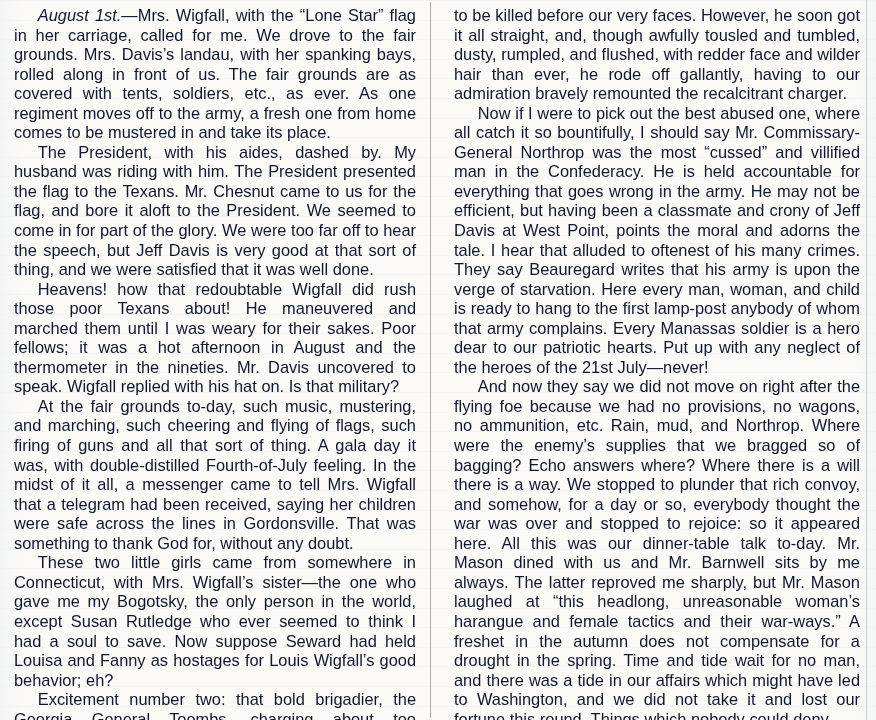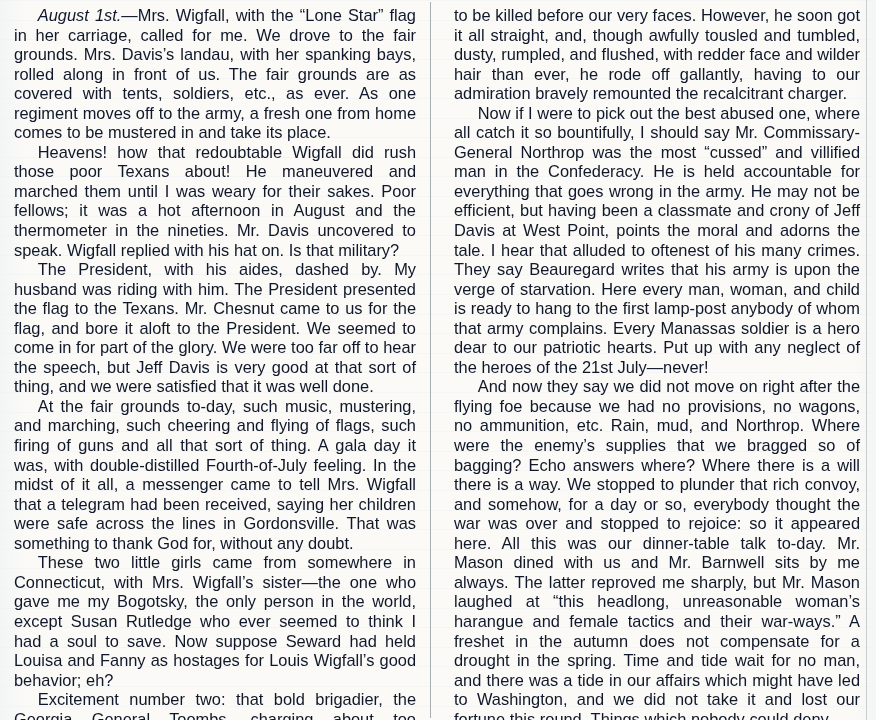--- a/index.html
+++ b/index.html
@@ -118,22 +118,22 @@
 
   <div class="gutter-rule"></div>
   <div class="edge-rule"></div>
 
   <div class="columns">
 
     <div class="column column-left">
 
       <p class="para"><span class="date-head">August 1st.</span><span class="emdash">—</span><span>Mrs. Wigfall, with the “Lone Star” flag in her carriage, called for me. We drove to the fair grounds. Mrs. Davis’s landau, with her spanking bays, rolled along in front of us. The fair grounds are as covered with tents, soldiers, etc., as ever. As one regiment moves off to the army, a fresh one from home comes to be mustered in and take its place.</span></p>
 
+      <p class="para">The President, with his aides, dashed by. My husband was riding with him. The President presented the flag to the Texans. Mr. Chesnut came to us for the flag, and bore it aloft to the President. We seemed to come in for part of the glory. We were too far off to hear the speech, but Jeff Davis is very good at that sort of thing, and we were satisfied that it was well done.</p>
       <p class="para">Heavens! how that redoubtable Wigfall did rush those poor Texans about! He maneuvered and marched them until I was weary for their sakes. Poor fellows; it was a hot afternoon in August and the thermometer in the nineties. Mr. Davis uncovered to speak. Wigfall replied with his hat on. Is that military?</p>
-      <p class="para">The President, with his aides, dashed by. My husband was riding with him. The President presented the flag to the Texans. Mr. Chesnut came to us for the flag, and bore it aloft to the President. We seemed to come in for part of the glory. We were too far off to hear the speech, but Jeff Davis is very good at that sort of thing, and we were satisfied that it was well done.</p>
       <p class="para">At the fair grounds to-day, such music, mustering, and marching, such cheering and flying of flags, such firing of guns and all that sort of thing. A gala day it was, with double-distilled Fourth-of-July feeling. In the midst of it all, a messenger came to tell Mrs. Wigfall that a telegram had been received, saying her children were safe across the lines in Gordonsville. That was something to thank God for, without any doubt.</p>
       <p class="para">These two little girls came from somewhere in Connecticut, with Mrs. Wigfall’s sister—the one who gave me my Bogotsky, the only person in the world, except Susan Rutledge who ever seemed to think I had a soul to save. Now suppose Seward had held Louisa and Fanny as hostages for Louis Wigfall’s good behavior; eh?</p>
       <p class="para">Excitement number two: that bold brigadier, the Georgia General Toombs, charging about too recklessly, got thrown. His horse dragged him up to the wheels of our carriage. For a moment it was frightful. Down there among the horses’ hoofs was a face turned up toward us, purple with rage. His foot was still in the stirrup, and he had not let go the bridle. The horse was prancing over him, tearing and plunging; everybody was hemming him in, and they seemed so slow and awkward about it. We felt it an eternity, looking down at him, and expecting him</p>
 
     </div>
 
     <div class="column column-right">
 
       <p class="para no-indent">to be killed before our very faces. However, he soon got it all straight, and, though awfully tousled and tumbled, dusty, rumpled, and flushed, with redder face and wilder hair than ever, he rode off gallantly, having to our admiration bravely remounted the recalcitrant charger.</p>
       <p class="para">Now if I were to pick out the best abused one, where all catch it so bountifully, I should say Mr. Commissary-General Northrop was the most “cussed” and villified man in the Confederacy. He is held accountable for everything that goes wrong in the army. He may not be efficient, but having been a classmate and crony of Jeff Davis at West Point, points the moral and adorns the tale. I hear that alluded to oftenest of his many crimes. They say Beauregard writes that his army is upon the verge of starvation. Here every man, woman, and child is ready to hang to the first lamp-post anybody of whom that army complains. Every Manassas soldier is a hero dear to our patriotic hearts. Put up with any neglect of the heroes of the 21st July—never!</p>

